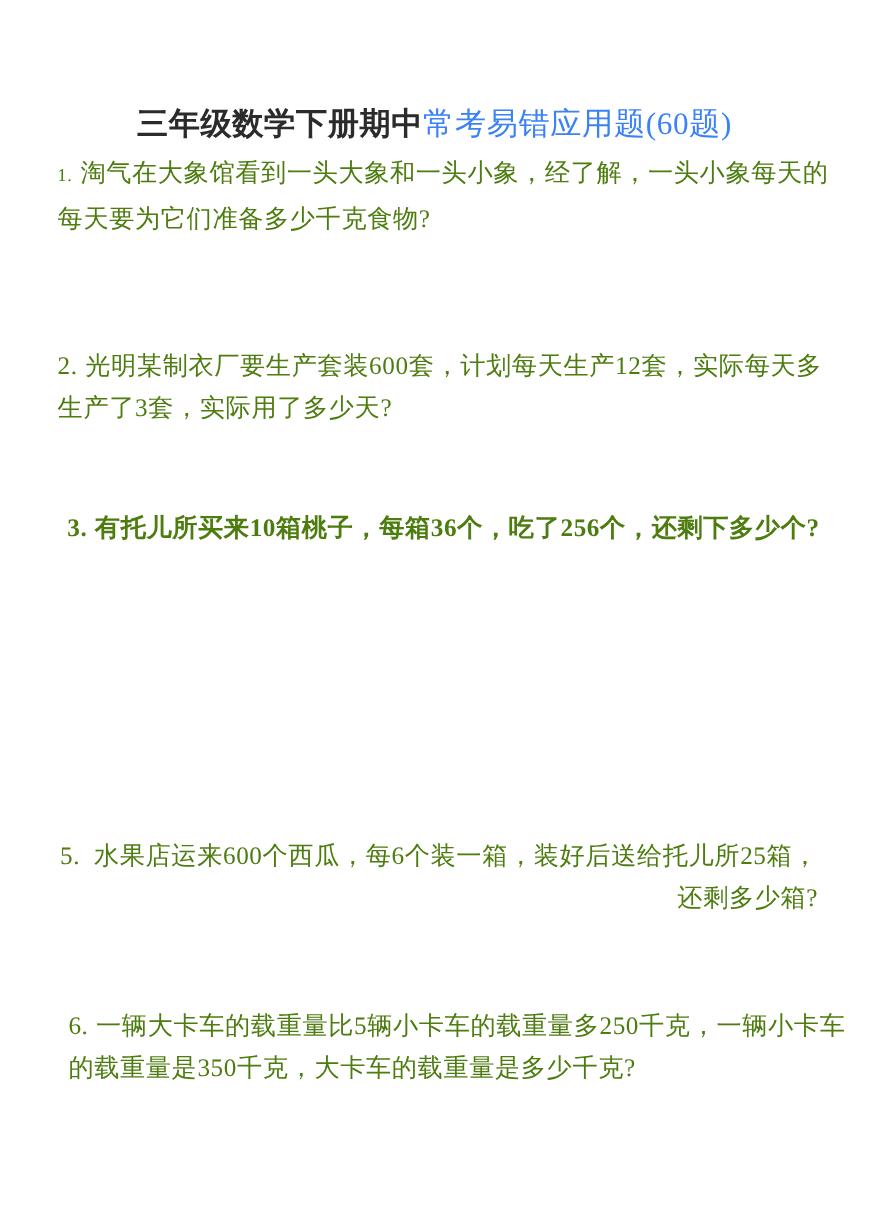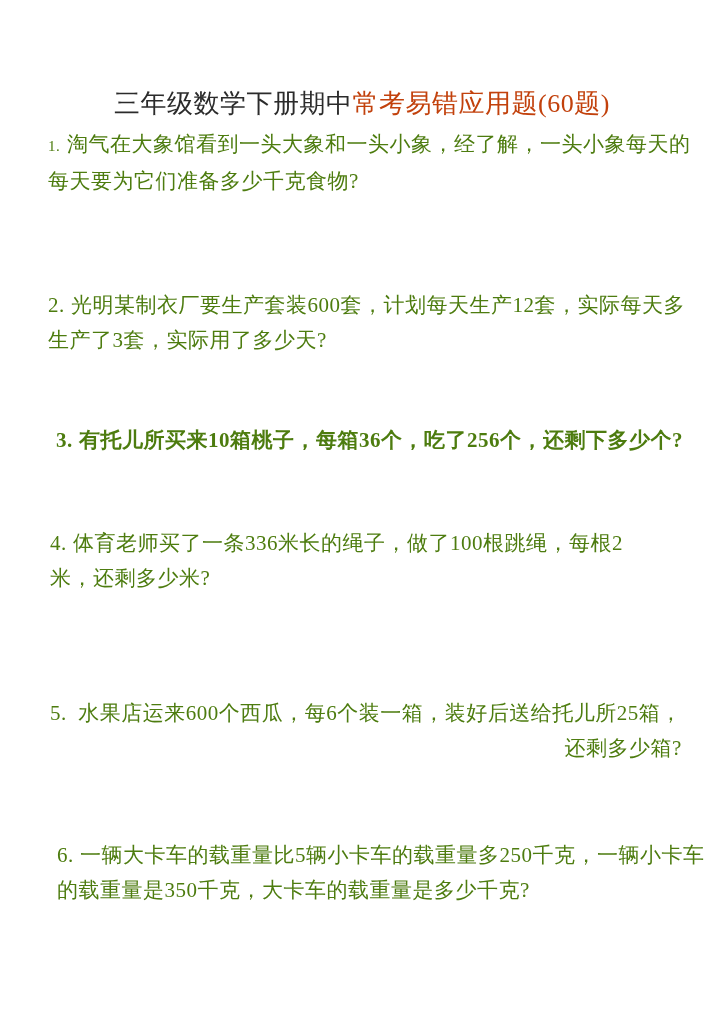--- a/index.html
+++ b/index.html
@@ -21,22 +21,22 @@
     top: 86px;
     left: 0;
     width: 724px;
     text-align: center;
     font-size: 26px;
     line-height: 36px;
     font-weight: 400;
     letter-spacing: 0.5px;
     white-space: nowrap;
   }
-  .doc-title .title-black { color: #2b2b2b; }
-  .doc-title .title-red   { color: #c2410c; }
+  .doc-title .title-black { color: #2b2b2b; font-weight: bold; }
+  .doc-title .title-red   { color: #3b82f6; }
   .problem {
     position: absolute;
     white-space: nowrap;
   }
   .problem p {
     margin: 0;
     font-size: 21px;
     line-height: 35px;
     color: #4d7c0f;
     letter-spacing: 0.5px;
@@ -67,24 +67,20 @@
 
   <div class="problem" id="problem-2">
     <p><span class="num">2.</span><span>光明某制衣厂要生产套装600套，计划每天生产12套，实际每天多</span></p>
     <p>生产了3套，实际用了多少天?</p>
   </div>
 
   <div class="problem" id="problem-3">
     <p><span class="num">3.</span><span>有托儿所买来10箱桃子，每箱36个，吃了256个，还剩下多少个?</span></p>
   </div>
 
-  <div class="problem" id="problem-4">
-    <p><span class="num">4.</span><span>体育老师买了一条336米长的绳子，做了100根跳绳，每根2</span></p>
-    <p>米，还剩多少米?</p>
-  </div>
 
   <div class="problem" id="problem-5">
     <p><span class="num">5.</span><span>水果店运来600个西瓜，每6个装一箱，装好后送给托儿所25箱，</span></p>
     <p>还剩多少箱?</p>
   </div>
 
   <div class="problem" id="problem-6">
     <p><span class="num">6.</span><span>一辆大卡车的载重量比5辆小卡车的载重量多250千克，一辆小卡车</span></p>
     <p>的载重量是350千克，大卡车的载重量是多少千克?</p>
   </div>

